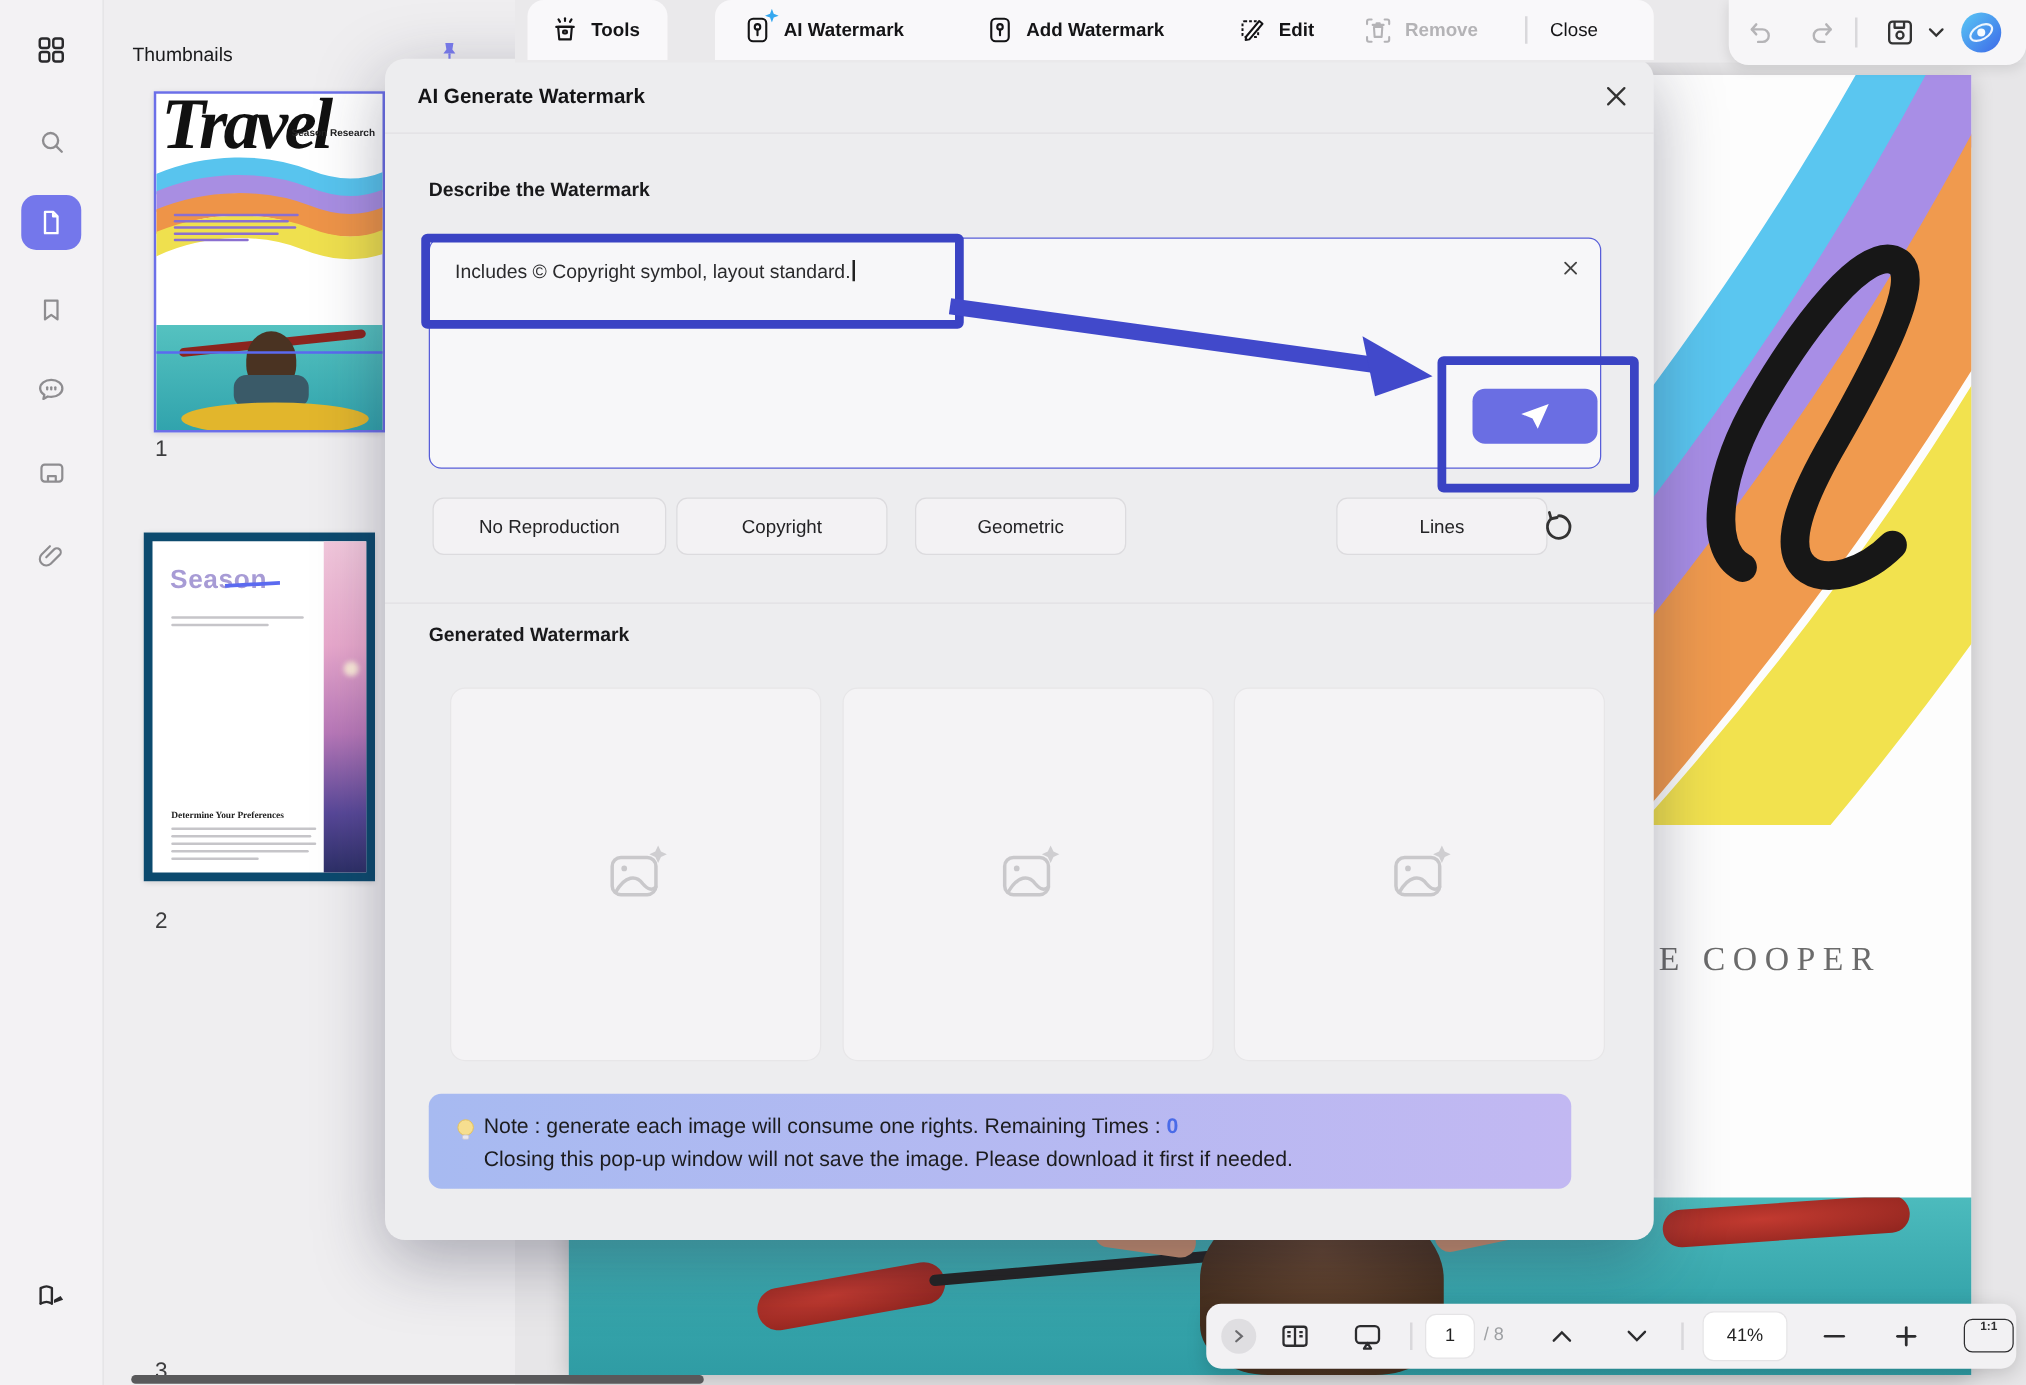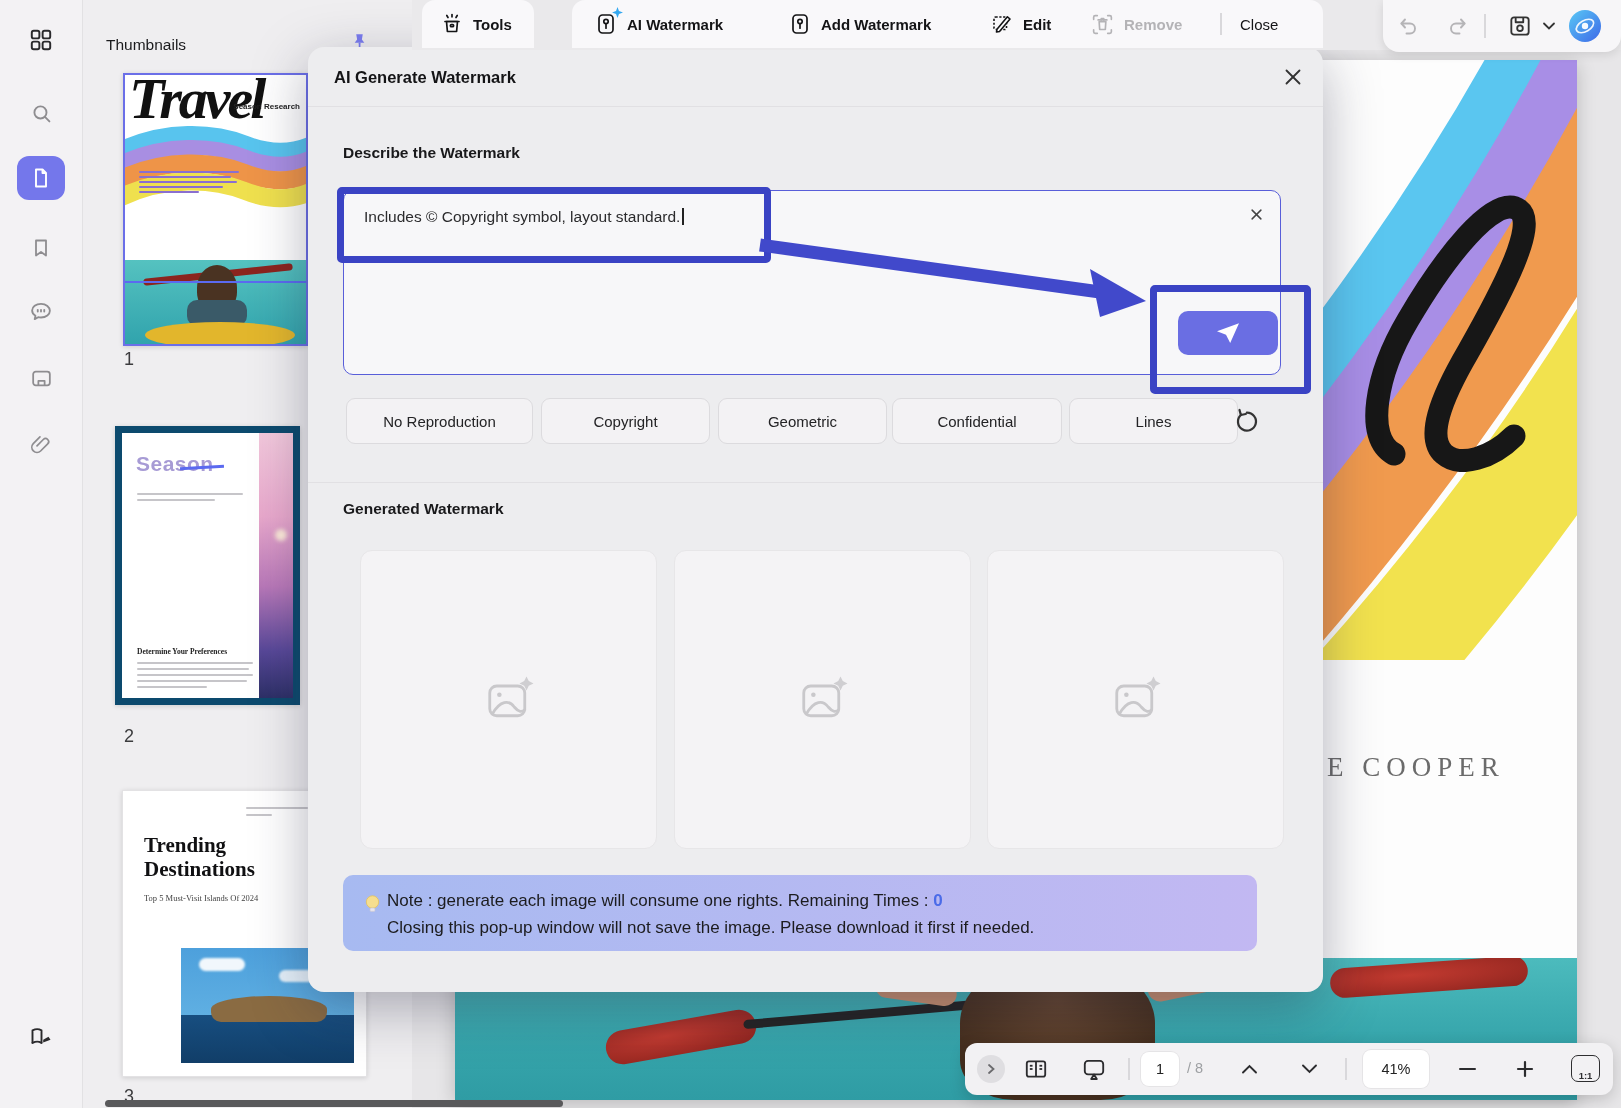--- a/index.html
+++ b/index.html
@@ -157,32 +157,20 @@
       <div class="tinyline" style="left:15px;top:235px;width:112px"></div>
       <div class="tinyline" style="left:15px;top:241px;width:116px"></div>
       <div class="tinyline" style="left:15px;top:247px;width:110px"></div>
       <div class="tinyline" style="left:15px;top:253px;width:70px"></div>
       <div class="abs" style="left:137px;top:0;width:48px;height:279px;background:linear-gradient(180deg,#F2C8DC 0%,#E8A8CC 30%,#B878B8 55%,#584898 78%,#202858 100%)">
         <div class="abs" style="left:16px;top:96px;width:12px;height:12px;background:#FBE8D8;border-radius:50%;filter:blur(2px)"></div>
       </div>
     </div>
     <div class="pagenum" style="left:42px;top:726px">2</div>
 
-    <div class="thumb" style="left:40px;top:790px;width:245px;height:287px;border:1px solid #E3E2E4;box-sizing:border-box">
-      <div class="tinyline" style="right:58px;top:16px;width:62px"></div>
-      <div class="tinyline" style="right:94px;top:23px;width:26px"></div>
-      <div class="abs" style="left:21px;top:42px;font:700 21px 'Liberation Serif',serif;color:#101012">Trending</div>
-      <div class="abs" style="left:21px;top:66px;font:700 21px 'Liberation Serif',serif;color:#101012">Destinations</div>
-      <div class="abs" style="left:21px;top:102px;font:8.5px 'Liberation Serif',serif;color:#444">Top 5 Must-Visit Islands Of 2024</div>
-      <div class="abs" style="left:58px;top:157px;width:173px;height:115px;background:linear-gradient(180deg,#4DA0DC 0%,#5FAFE2 58%,#174E80 58%,#113E68 100%);overflow:hidden">
-        <div class="abs" style="left:18px;top:10px;width:46px;height:13px;background:#fff;opacity:.92;border-radius:8px;filter:blur(1px)"></div>
-        <div class="abs" style="left:98px;top:22px;width:56px;height:12px;background:#fff;opacity:.85;border-radius:8px;filter:blur(1px)"></div>
-        <div class="abs" style="left:30px;top:48px;width:116px;height:26px;background:#8A6B42;border-radius:50% 50% 10px 10px"></div>
-      </div>
-    </div>
     <div class="pagenum" style="left:42px;top:1086px">3</div>
   </div>
 
   <div class="abs topbar">
     <div class="tab" style="left:10px;top:0;width:112px;height:48px">
       <div class="tabitem" style="left:18px">
         <span>
           <svg width="24" height="24" viewBox="0 0 24 24" fill="none" stroke="#141416" stroke-width="1.7" stroke-linecap="round" stroke-linejoin="round">
             <path d="M6.5,9.5 h11 l-0.9,10 h-9.2 z"></path>
               <path d="M5,9.5 h14"></path>
@@ -348,25 +336,22 @@
       <line x1="12" y1="10" x2="352" y2="57" stroke="#4149CB" stroke-width="13"></line>
       <polygon points="398,66 342,34 352,82" fill="#4149CB"></polygon>
     </svg>
 
     <div class="preset" style="left:38px;width:187px">
         <span>No Reproduction</span>
       </div>
     <div class="preset" style="left:233px;width:169px">
         <span>Copyright</span>
       </div>
-    <div class="preset" style="left:410px;width:169px">
+    <div class="preset" style="left:424px;width:169px">
         <span>Geometric</span>
-      </div>
-    <div class="preset" style="left:584px;width:170px">
-        <span>Confidential</span>
       </div>
     <div class="preset" style="left:761px;width:169px">
         <span>Lines</span>
       </div>
     <div class="abs" style="left:925px;top:359px">
       <svg width="30" height="30" viewBox="0 0 24 24" fill="none" stroke="#333" stroke-width="1.8" stroke-linecap="round" stroke-linejoin="round">
         <path d="M6.3,7.2 a7.2,7.2 0 1 0 4.8,-1.9"></path>
           <polyline points="5.2,3.2 6.3,7.2 10.2,6.4"></polyline>
       </svg>
     </div>
@@ -452,20 +437,20 @@
     <div class="bt-box" style="left:398px;top:7px;width:66px;height:38px">
       <span>41%</span>
     </div>
     <div class="abs" style="left:494px;top:25px;width:17px;height:2.4px;background:#2c2c2e;border-radius:2px"></div>
     <div class="abs" style="left:551px;top:17px">
       <svg width="18" height="18" viewBox="0 0 18 18" fill="none" stroke="#2c2c2e" stroke-width="2.2" stroke-linecap="round">
           <line x1="9" y1="2" x2="9" y2="16"></line>
           <line x1="2" y1="9" x2="16" y2="9"></line>
         </svg>
     </div>
-    <div class="abs" style="left:606px;top:12px;width:29px;height:27px;border:1.7px solid #2E2E30;border-radius:7px;box-sizing:border-box;display:flex;align-items:flex-end;justify-content:center;font-size:9.5px;font-weight:700;color:#2E2E30">
+    <div class="abs" style="left:606px;top:12px;width:40px;height:27px;border:1.7px solid #2E2E30;border-radius:7px;box-sizing:border-box;display:flex;align-items:flex-start;justify-content:center;font-size:9.5px;font-weight:700;color:#2E2E30">
       <span>1:1</span>
     </div>
   </div>
 
   <div class="abs scrollbar"></div>
 
 </div>
 
 </body></html>

